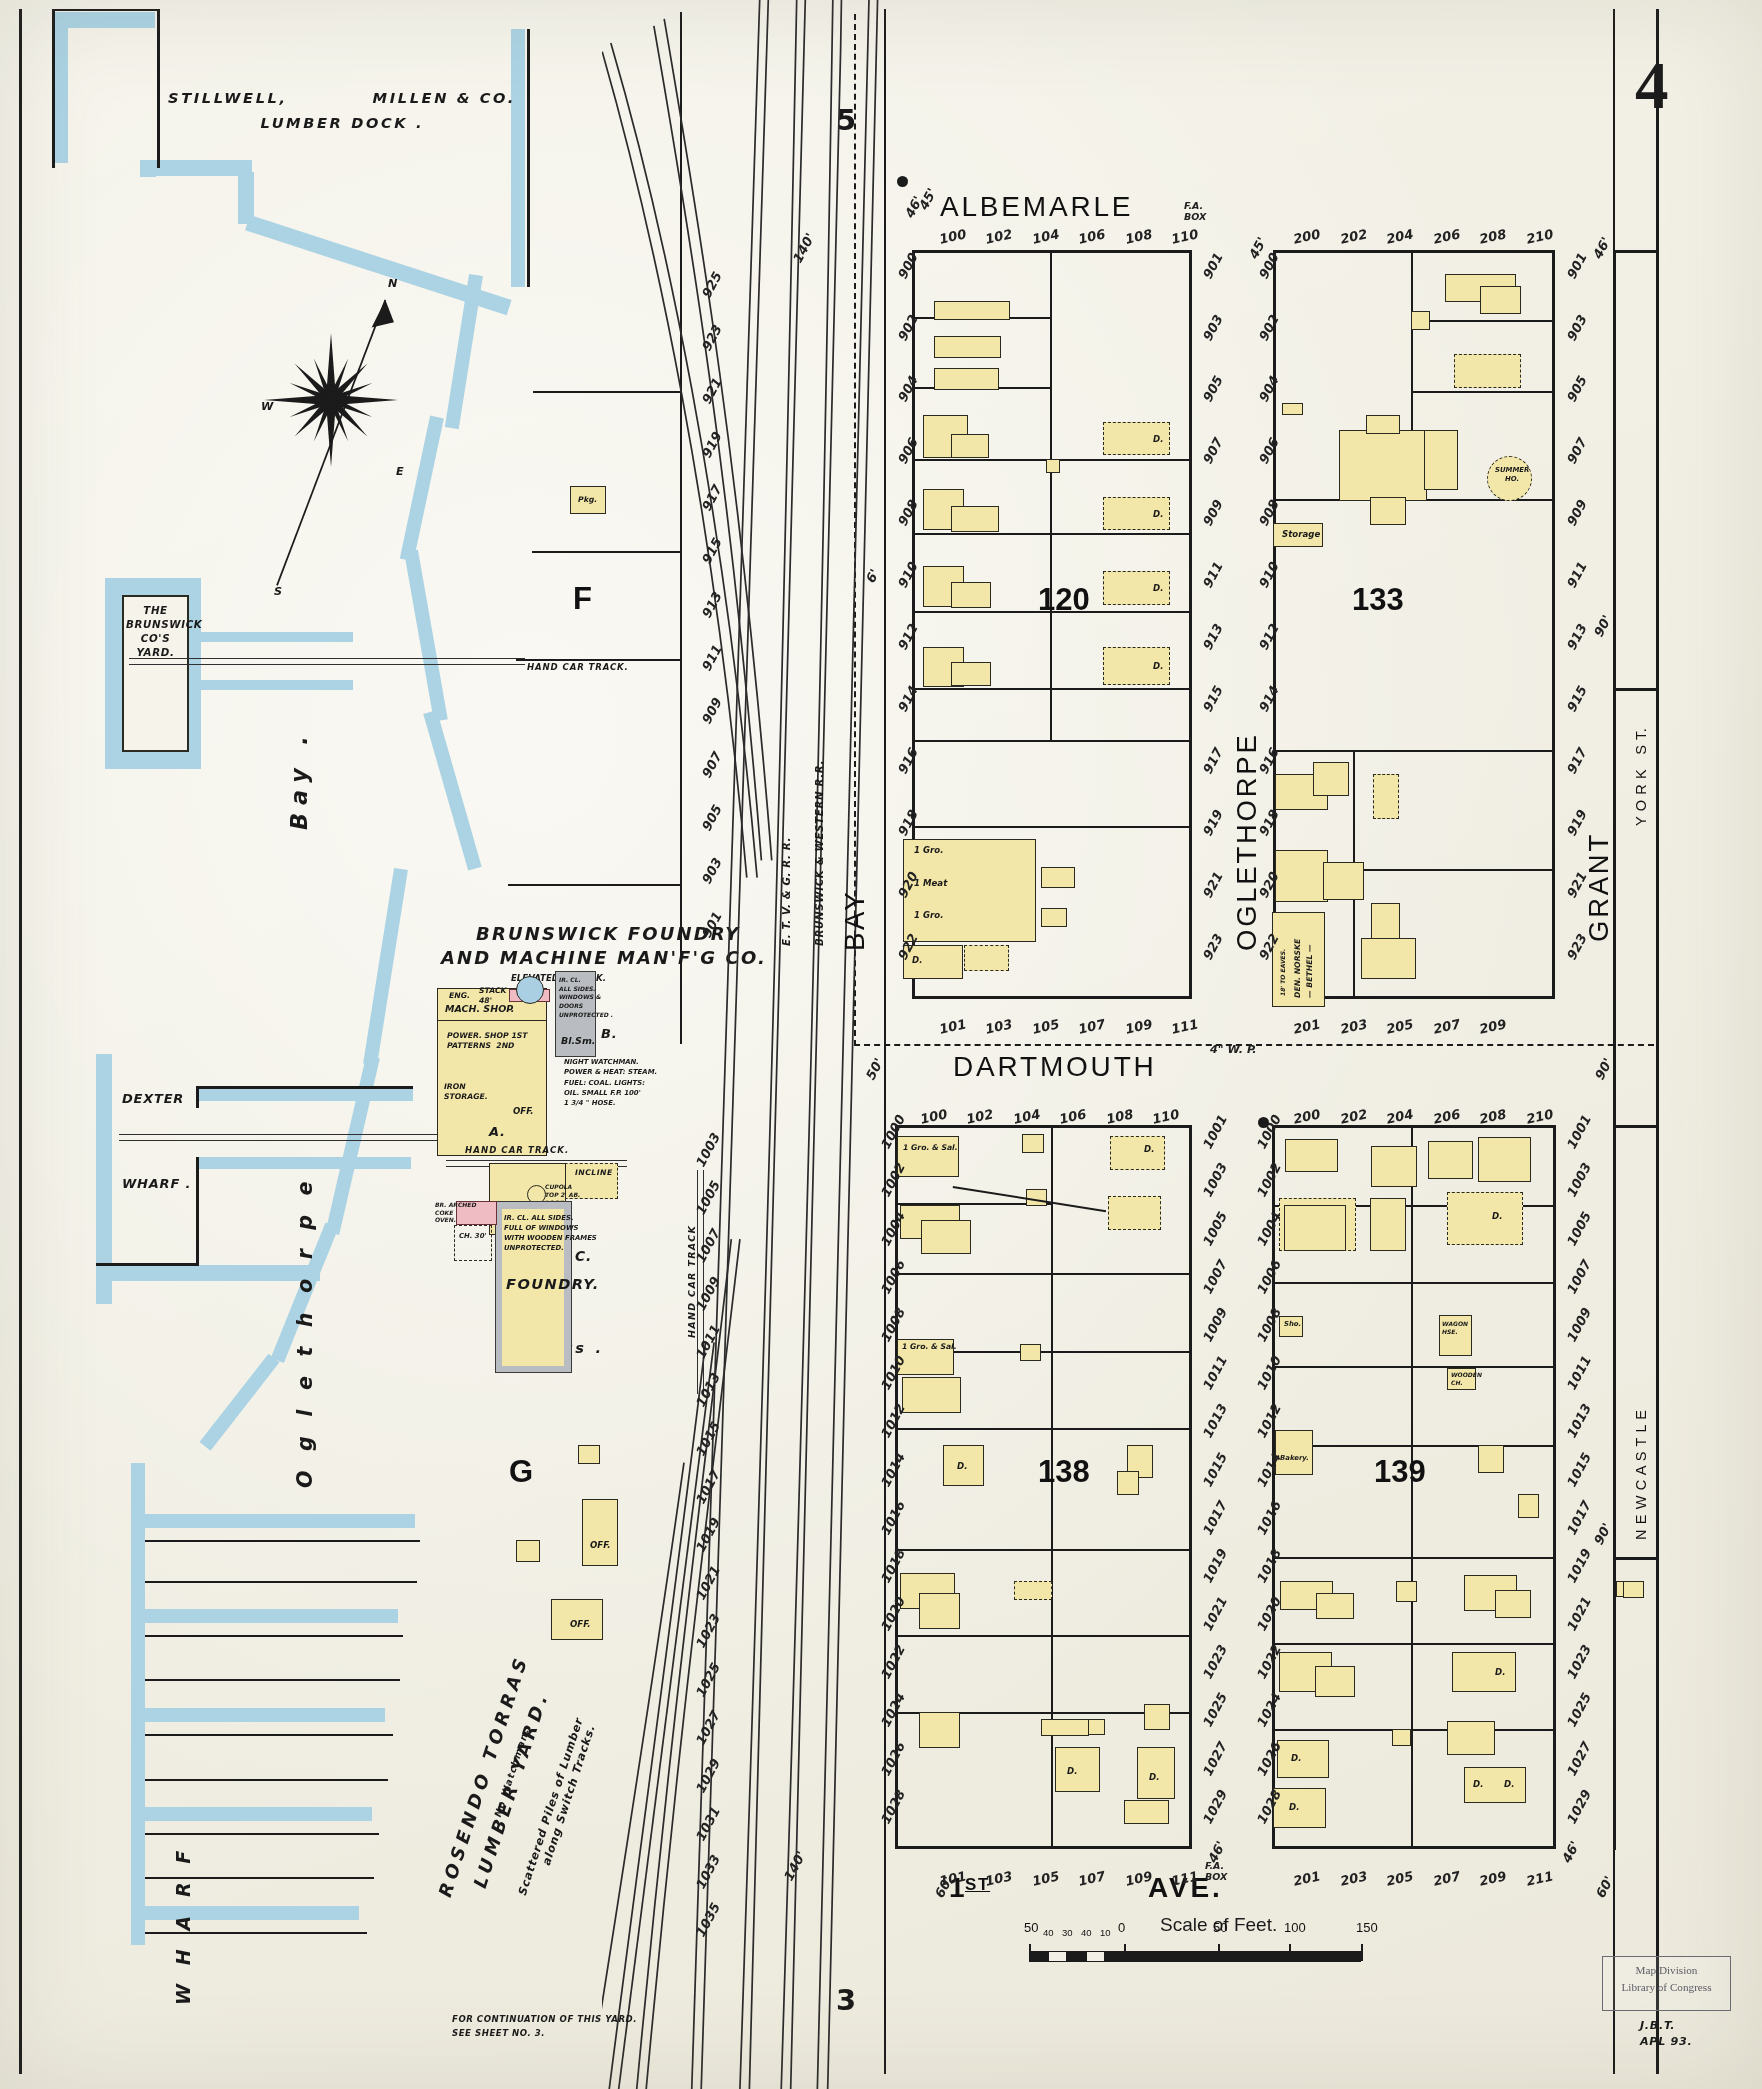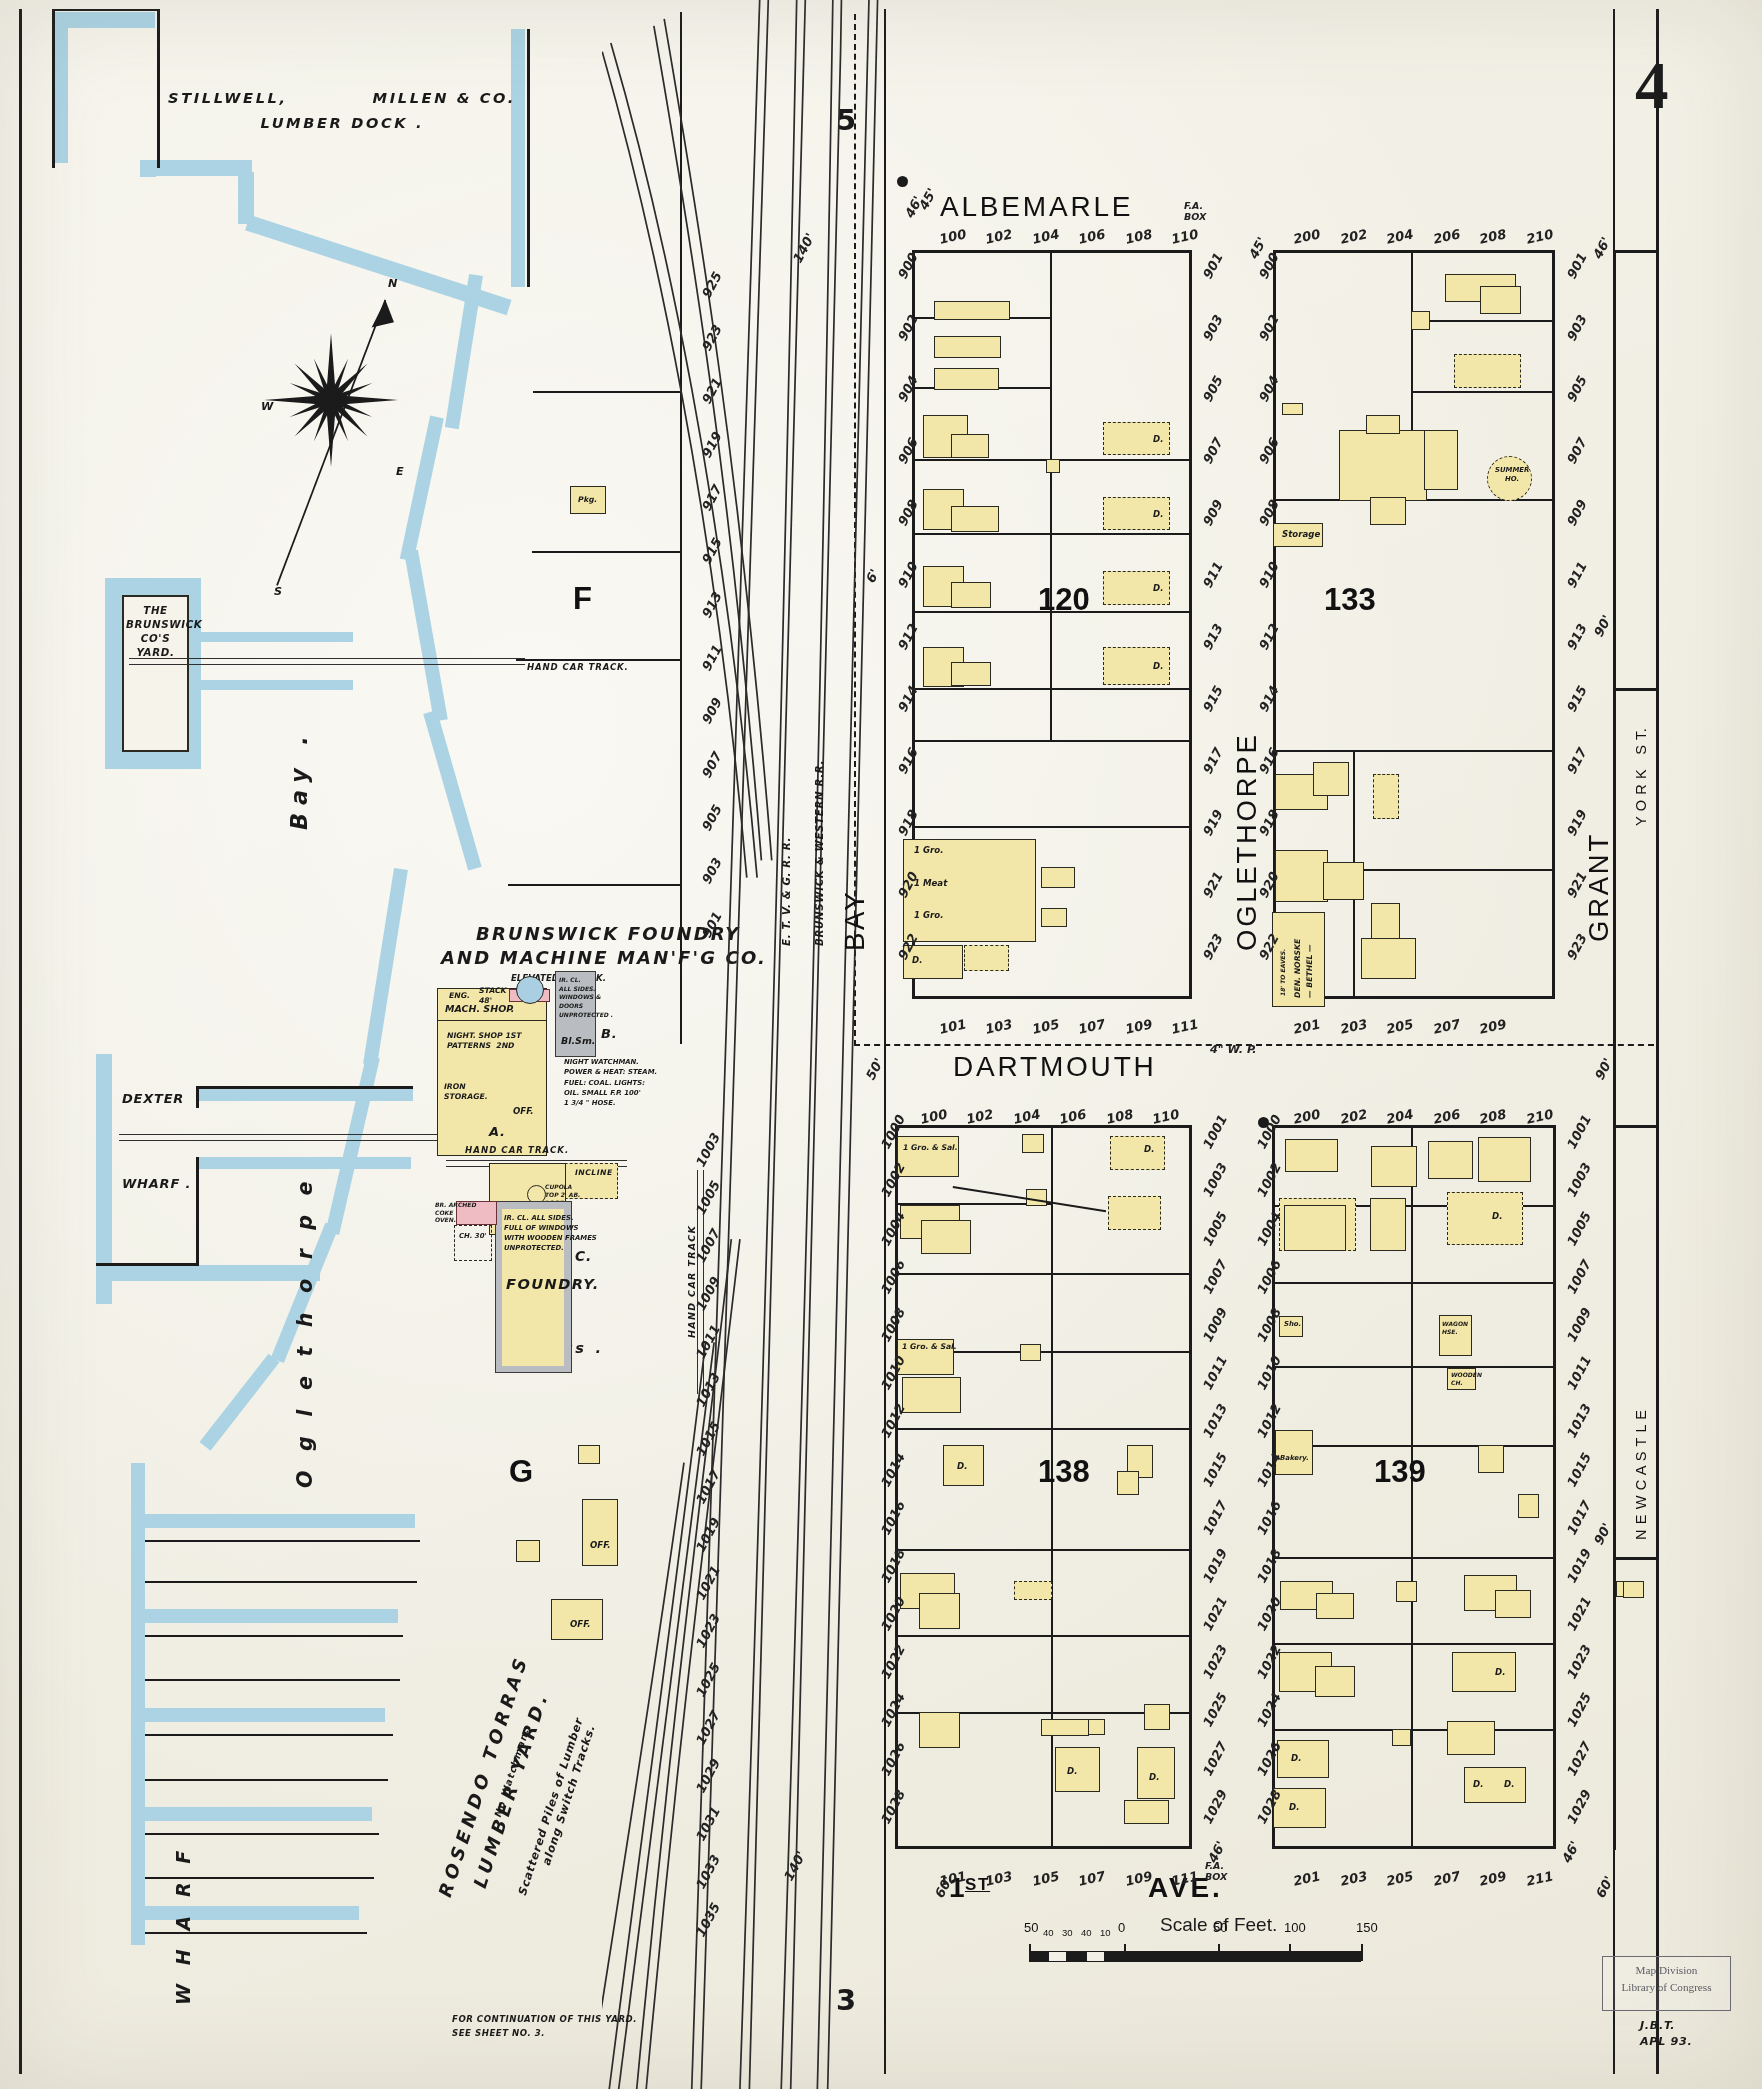--- a/index.html
+++ b/index.html
@@ -218,21 +218,21 @@
 
   <div class="bldg" style="left:437px;top:988px;width:110px;height:93px;"></div>
   <div class="lbl tiny" style="left:449px;top:991px;font-size:7.7px;">ENG.</div>
   <div class="lbl tiny" style="left:479px;top:986px;font-size:7.7px;line-height:1.25;">STACK
 48'</div>
   <div class="lbl tiny" style="left:445px;top:1003px;font-size:9.5px;">MACH. SHOP.</div>
   <div class="bldg pink" style="left:509px;top:989px;width:41px;height:13px;"></div>
   <div class="circ blue" style="left:516px;top:976px;width:26px;height:26px;"></div>
 
   <div class="bldg" style="left:437px;top:1020px;width:110px;height:136px;"></div>
-  <div class="lbl tiny" style="left:447px;top:1031px;font-size:7.7px;line-height:1.35;">NIGHT. SHOP 1ST
+  <div class="lbl tiny" style="left:447px;top:1031px;font-size:7.7px;line-height:1.35;">POWER. SHOP 1ST
 PATTERNS  2ND</div>
   <div class="lbl tiny" style="left:444px;top:1082px;font-size:7.7px;line-height:1.35;">IRON
 STORAGE.</div>
   <div class="lbl tiny" style="left:513px;top:1106px;font-size:8.6px;">OFF.</div>
   <div class="lbl hand" style="left:489px;top:1124px;font-size:13px;">A.</div>
 
   <div class="bldg grey" style="left:555px;top:971px;width:41px;height:86px;"></div>
   <div class="lbl tiny" style="left:559px;top:976px;font-size:6px;line-height:1.45;">IR. CL.
 ALL SIDES.
 WINDOWS &amp;
@@ -368,21 +368,21 @@
   <div class="ln vline" style="left:1273px;top:250px;width:2.6px;height:749px;"></div>
   <div class="ln vline" style="left:1552px;top:250px;width:2.6px;height:749px;"></div>
   <div class="ln hline" style="left:1273px;top:996px;width:281px;height:2.6px;"></div>
   <div class="ln vline" style="left:1411px;top:250px;width:1.7px;height:251px;"></div>
   <div class="ln hline" style="left:1411px;top:320px;width:144px;height:1.7px;"></div>
   <div class="ln hline" style="left:1411px;top:391px;width:144px;height:1.7px;"></div>
   <div class="ln hline" style="left:1273px;top:499px;width:281px;height:1.7px;"></div>
   <div class="ln hline" style="left:1273px;top:750px;width:281px;height:1.7px;"></div>
   <div class="ln hline" style="left:1273px;top:869px;width:281px;height:1.7px;"></div>
   <div class="ln vline" style="left:1353px;top:750px;width:1.7px;height:248px;"></div>
-  <div class="lbl blockno" style="left:1324px;top:582px;font-size:31px;">133</div>
+  <div class="lbl blockno" style="left:1352px;top:582px;font-size:31px;">133</div>
 
   <div class="bldg" style="left:1445px;top:274px;width:71px;height:27.5px;"></div>
   <div class="bldg" style="left:1480px;top:286px;width:41px;height:27.5px;"></div>
   <div class="bldg d" style="left:1454px;top:354px;width:67px;height:34px;"></div>
   <div class="bldg" style="left:1411px;top:311px;width:19px;height:19px;"></div>
   <div class="bldg" style="left:1282px;top:403px;width:20.6px;height:12px;"></div>
   <div class="bldg" style="left:1339px;top:430px;width:88px;height:71px;"></div>
   <div class="bldg" style="left:1366px;top:415px;width:34px;height:19px;"></div>
   <div class="bldg" style="left:1424px;top:430px;width:34px;height:60px;"></div>
   <div class="bldg" style="left:1370px;top:497px;width:36px;height:27.5px;"></div>

